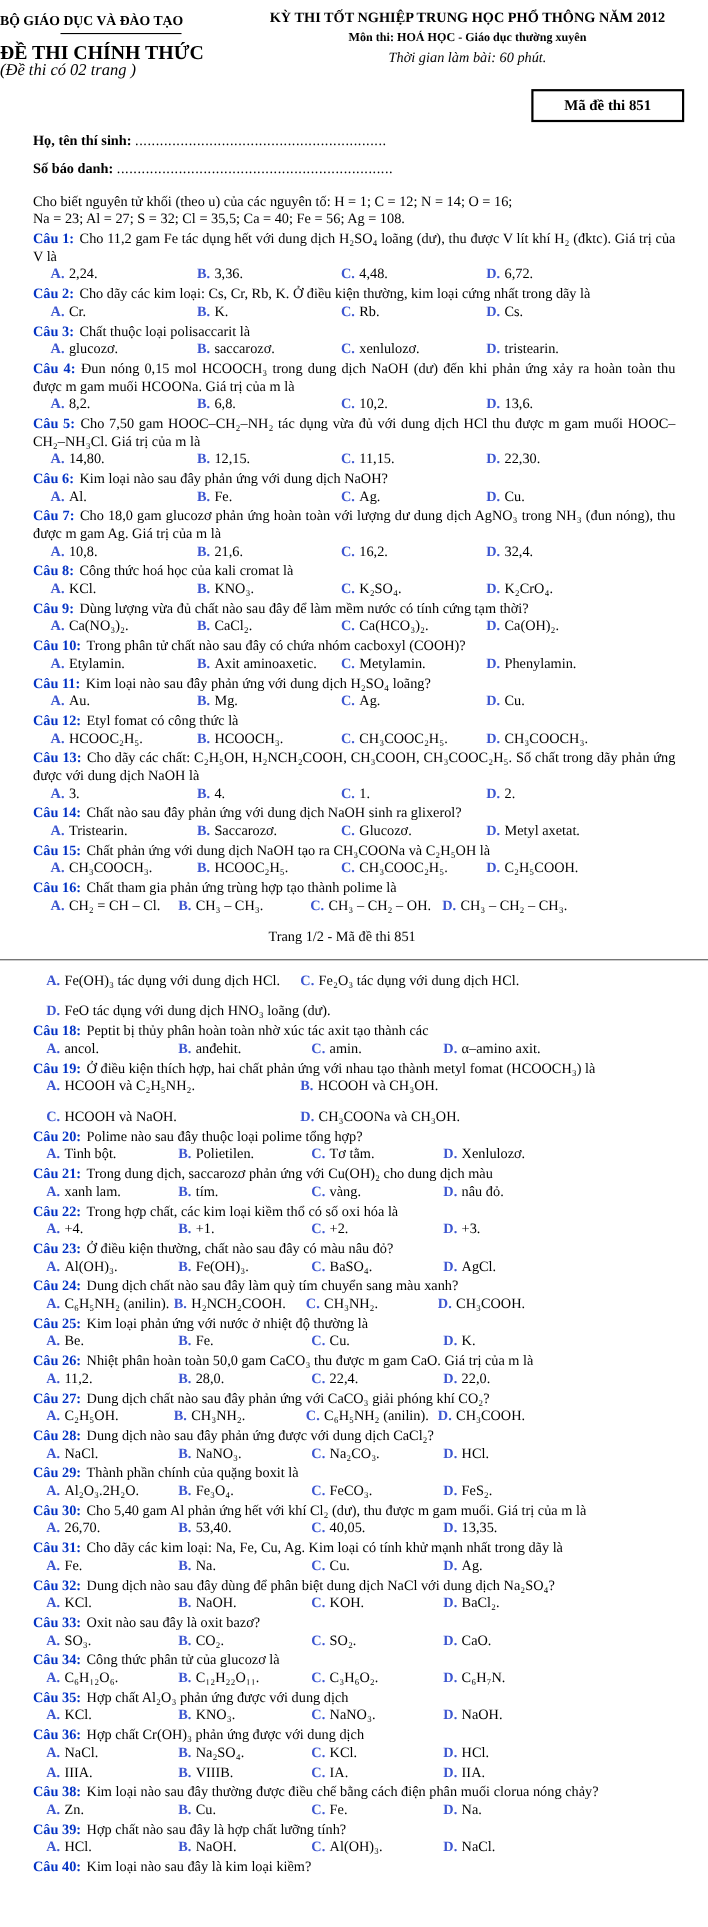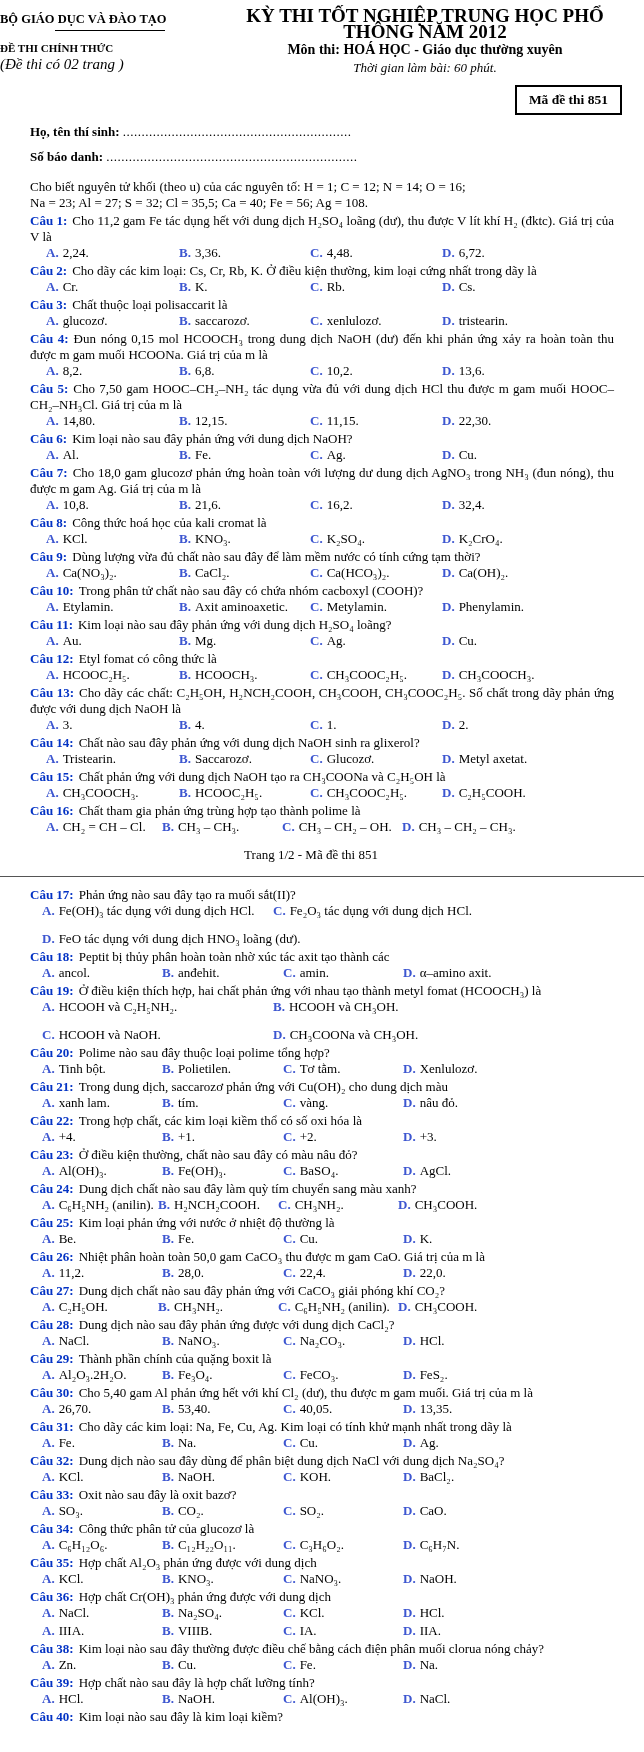--- a/index.html
+++ b/index.html
@@ -10,28 +10,28 @@
     font-size:13px;
     line-height:16px;
     color:#000;
     padding:8px 0 14px;
   }
   
   .hdr{display:flex;}
   .hdr-left{width:220px;text-align:left;padding-top:3px;}
   .ministry{font-weight:bold;font-size:12.5px;}
   .ministry-rule{width:110px;border-bottom:1px solid #000;margin:3px auto 9px;}
-  .official{font-weight:bold;font-size:11px;}
+  .official{font-weight:bold;font-size:18px;}
   .pages-note{font-style:italic;font-size:15px;}
   .hdr-right{flex:1;text-align:center;padding-right:14px;}
-  .exam-title{font-weight:bold;font-size:19px;}
-  .subject{font-weight:bold;font-size:14px;margin-top:2px;}
+  .exam-title{font-weight:bold;font-size:13px;}
+  .subject{font-weight:bold;font-size:11px;margin-top:2px;}
   .duration{font-style:italic;margin-top:2px;}
   .code-row{display:flex;justify-content:flex-end;padding-right:22px;margin-top:9px;}
-  .code-box{border:2px solid #000;font-weight:bold;padding:5px 12px;font-size:13.5px;}
+  .code-box{border:2px solid #000;font-weight:bold;padding:5px 28px;font-size:13.5px;}
   
   .student{margin:9px 0 0 30px;font-weight:bold;}
   .student .dots{
     font-weight:normal;display:inline-block;overflow:hidden;
     white-space:nowrap;vertical-align:bottom;letter-spacing:0.5px;
   }
   .dots-name{width:228px;}
   .dots-id{width:252px;}
   
   .intro{margin:14px 30px 0 30px;}
@@ -249,21 +249,20 @@
           <span class="option"><b class="opt-letter">D.</b><span class="opt-text">CH₃ – CH₂ – CH₃.</span></span>
         </div>
   </div>
 </div>
 
   <div class="page-footer">Trang 1/2 - Mã đề thi 851</div>
   <hr class="page-divider">
 
   <div id="page2-questions">
   <div class="question">
-    <p class="q-stem"><span class="q-label">Câu 17:</span><span class="q-text">Phản ứng nào sau đây tạo ra muối sắt(II)?</span></p>
     <div class="options layout-two">
           <span class="option"><b class="opt-letter">A.</b><span class="opt-text">Fe(OH)₃ tác dụng với dung dịch HCl.</span></span>
           <span class="option"><b class="opt-letter">C.</b><span class="opt-text">Fe₂O₃ tác dụng với dung dịch HCl.</span></span>
           <span class="option"><b class="opt-letter">D.</b><span class="opt-text">FeO tác dụng với dung dịch HNO₃ loãng (dư).</span></span>
         </div>
   </div>
 
   <div class="question">
     <p class="q-stem"><span class="q-label">Câu 18:</span><span class="q-text">Peptit bị thủy phân hoàn toàn nhờ xúc tác axit tạo thành các</span></p>
     <div class="options layout-four">

